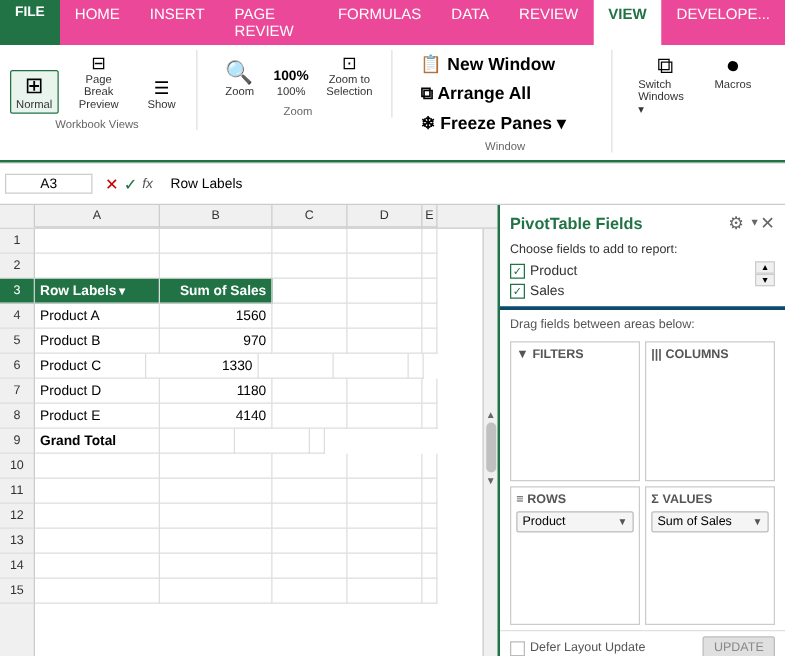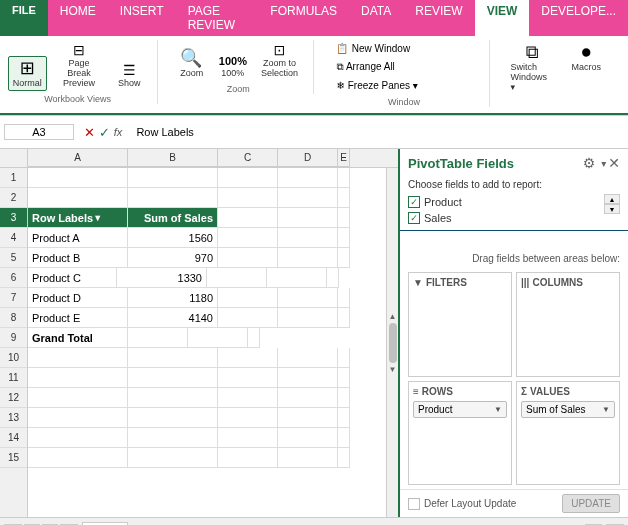--- a/index.html
+++ b/index.html
@@ -14,21 +14,21 @@
 
     .ribbon-content { background: #fff; padding: 4px 8px 6px; display: flex; align-items: flex-start; gap: 12px; border-bottom: 2px solid #217346; }
     .ribbon-group { display: flex; flex-direction: column; align-items: center; border-right: 1px solid #e0e0e0; padding-right: 10px; margin-right: 4px; min-width: 60px; }
     .ribbon-group-items { display: flex; align-items: flex-end; gap: 4px; }
     .ribbon-group-label { font-size: 9px; color: #666; margin-top: 3px; text-align: center; }
     .ribbon-btn { display: flex; flex-direction: column; align-items: center; cursor: pointer; padding: 2px 4px; border: 1px solid transparent; border-radius: 2px; font-size: 10px; min-width: 36px; }
     .ribbon-btn.active { background: #e8f4ec; border-color: #217346; }
     .ribbon-icon { font-size: 18px; line-height: 1; }
     .ribbon-icon-sm { font-size: 14px; line-height: 1; }
     .ribbon-btn-label { font-size: 9px; color: #333; margin-top: 1px; }
-    .ribbon-btn-sm { display: flex; align-items: center; cursor: pointer; padding: 2px 6px; border: 1px solid transparent; border-radius: 2px; font-size: 10px; white-space: nowrap; }
+    .ribbon-btn-sm { display: flex; align-items: center; cursor: pointer; padding: 2px 6px; border: 1px solid transparent; border-radius: 2px; font-size: 14px; white-space: nowrap; font-weight: bold; }
 
     
     .formula-bar { display: flex; align-items: center; background: #fff; border-bottom: 1px solid #ccc; padding: 16px 4px; height: 32px; }
     .cell-ref { border: 1px solid #ccc; padding: 1px 6px; font-size: 11px; width: 70px; text-align: center; margin-right: 4px; }
     .formula-icons { display: flex; align-items: center; gap: 4px; color: #555; font-size: 12px; margin: 0 6px; }
     .formula-input { flex: 1; border: none; outline: none; font-size: 11px; padding: 1px 4px; }
     .fx-label { font-size: 11px; color: #555; margin-right: 4px; font-style: italic; }
 
     
     .main-area { display: flex; height: 368px; }
@@ -65,21 +65,21 @@
     .pivot-gear { cursor: pointer; color: #666; font-size: 14px; margin-right: 4px; }
 
     .pivot-section { padding: 4px 8px; }
     .pivot-section-label { color: #333; font-size: 10px; margin-bottom: 4px; }
     .pivot-field { display: flex; align-items: center; gap: 4px; padding: 2px 0; }
     .pivot-checkbox { width: 12px; height: 12px; border: 1px solid #217346; background: #fff; display: flex; align-items: center; justify-content: center; font-size: 9px; color: #217346; }
     .pivot-field-label { font-size: 11px; color: #333; }
     .pivot-scroll-btns { display: flex; flex-direction: column; margin-left: auto; }
     .pivot-scroll-btn { width: 16px; height: 10px; background: #f0f0f0; border: 1px solid #ccc; display: flex; align-items: center; justify-content: center; font-size: 7px; cursor: pointer; }
 
-    .pivot-drag-label { font-size: 10px; color: #555; padding: 22px 8px 4px; border-top: 1px solid #0c4a6e; text-align: right; }
+    .pivot-drag-label { font-size: 10px; color: #555; padding: 6px 8px 4px; border-top: 3px solid #0c4a6e; }
 
     .pivot-areas { display: grid; grid-template-columns: 1fr 1fr; gap: 4px; padding: 4px 8px; flex: 1; }
     .pivot-area { border: 1px solid #ccc; padding: 4px; display: flex; flex-direction: column; gap: 4px; min-height: 65px; }
     .pivot-area-title { font-size: 10px; color: #555; display: flex; align-items: center; gap: 3px; font-weight: bold; }
     .pivot-area-icon { font-size: 10px; }
     .pivot-dropdown { background: #f5f5f5; border: 1px solid #bbb; padding: 2px 4px; font-size: 10px; display: flex; align-items: center; justify-content: space-between; cursor: pointer; border-radius: 2px; }
     .pivot-dropdown-arrow { font-size: 8px; color: #555; }
 
     .pivot-footer { display: flex; align-items: center; justify-content: space-between; padding: 4px 8px; border-top: 1px solid #e0e0e0; }
     .pivot-defer { display: flex; align-items: center; gap: 4px; font-size: 10px; color: #555; }

